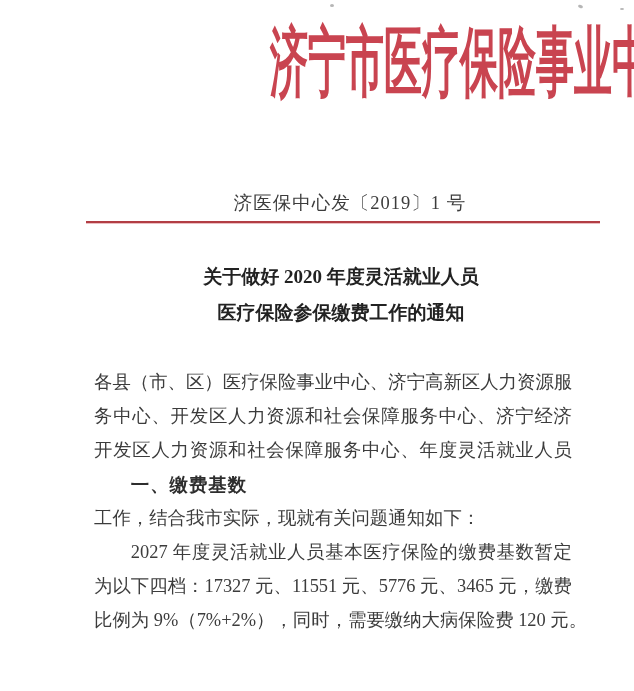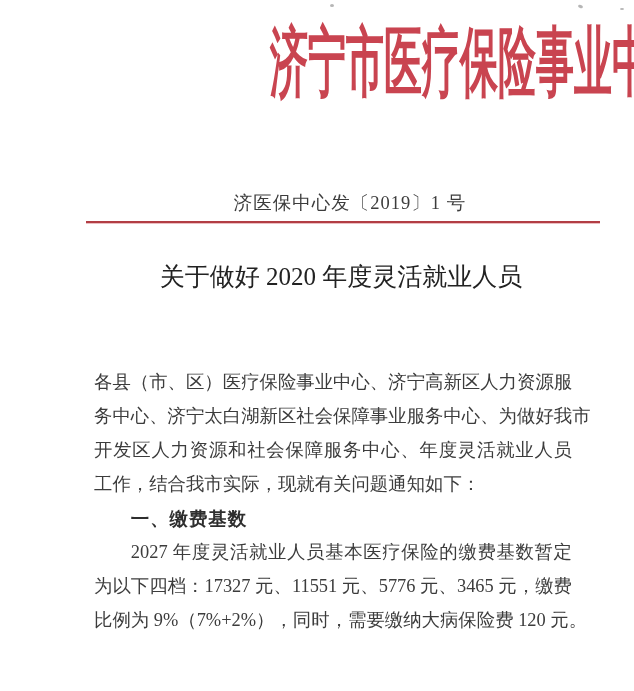--- a/index.html
+++ b/index.html
@@ -76,22 +76,22 @@
 
   
   .doc-title {
     position: absolute;
     top: 259px;
     left: 0;
     width: 100%;
     box-sizing: border-box;
     padding-left: 48px;
     text-align: center;
-    font-size: 25px;
-    font-weight: normal;
+    font-size: 19px;
+    font-weight: bold;
     line-height: 36px;
     color: var(--title-text, #222222);
     white-space: nowrap;
   }
 
   
   .body-block {
     position: absolute;
     top: 365px;
     left: 93px;
@@ -132,29 +132,30 @@
   <header class="masthead">
     <div class="agency">济宁市医疗保险事业中心文件</div>
   </header>
 
   <div class="docnum">济医保中心发〔2019〕1 号</div>
 
   <div class="red-rule"></div>
 
   <div class="doc-title">
     <div>关于做好 2020 年度灵活就业人员</div>
+    <div>医疗保险参保缴费工作的通知</div>
   </div>
 
   <main class="body-block">
     <p class="line fill">各县（市、区）医疗保险事业中心、济宁高新区人力资源服</p>
-    <p class="line fill">务中心、济宁太白湖新区社会保障事业服务中心、为做好我市</p>
+    <p class="line fill">务中心、开发区人力资源和社会保障服务中心、济宁经济</p>
     <p class="line fill">开发区人力资源和社会保障服务中心、年度灵活就业人员</p>
 
+    <p class="line heading indent">一、缴费基数</p>
+
     <p class="line">工作，结合我市实际，现就有关问题通知如下：</p>
-
-    <p class="line heading indent">一、缴费基数</p>
 
     <p class="line fill indent">2027 年度灵活就业人员基本医疗保险的缴费基数暂定</p>
     <p class="line fill">为以下四档：17327 元、11551 元、5776 元、3465 元，缴费</p>
     <p class="line">比例为 9%（7%+2%），同时，需要缴纳大病保险费 120 元。</p>
   </main>
 
 </div>
 
 </body></html>

